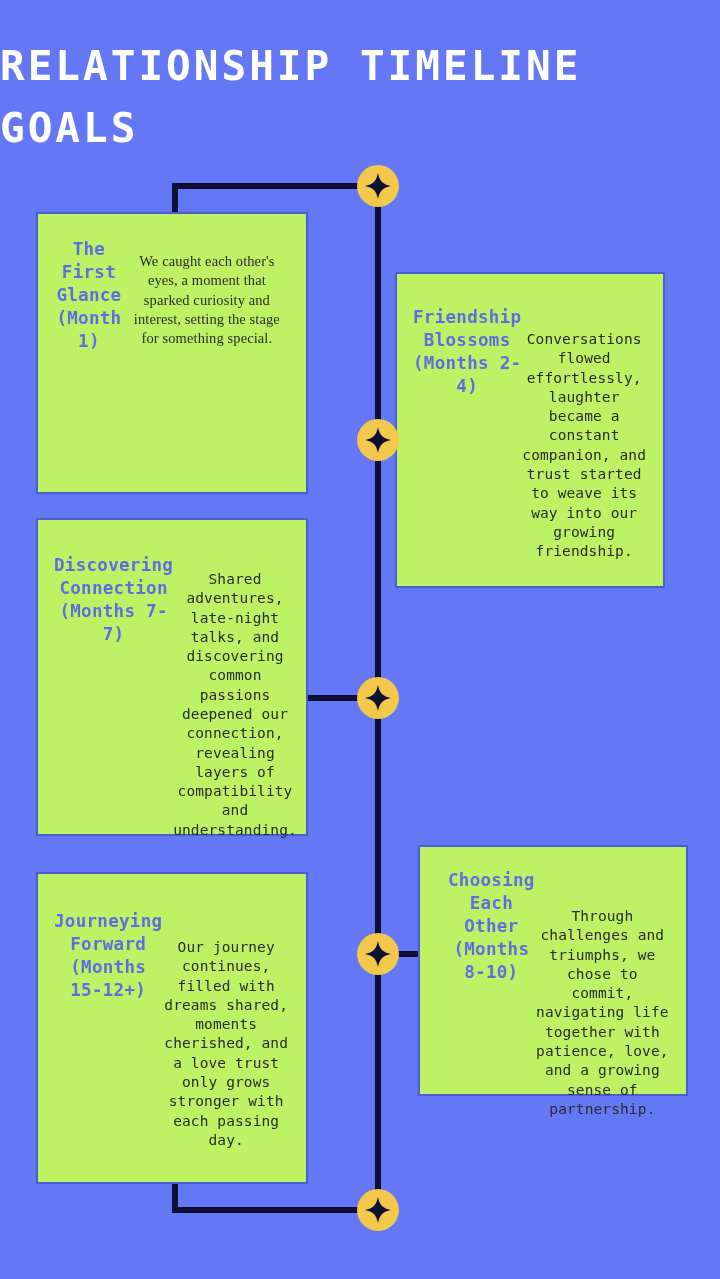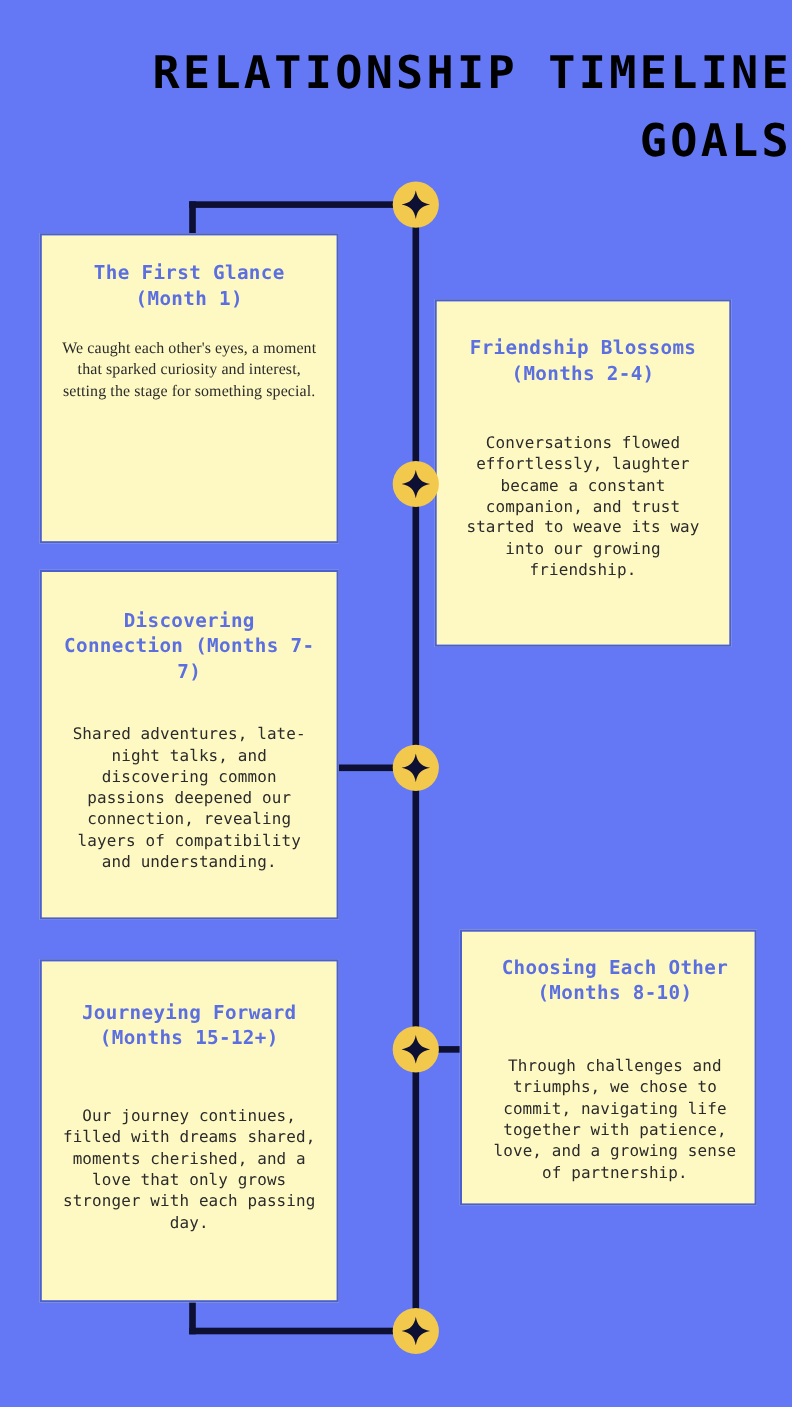--- a/index.html
+++ b/index.html
@@ -6,42 +6,42 @@
   html, body {
     width:720px; height:1279px;
     background:#6478f5;
     font-family:"DejaVu Sans Mono", monospace;
     overflow:hidden;
   }
   #root { position:relative; width:720px; height:1279px; background:#6478f5; }
 
   .title {
     position:absolute; left:0; top:36px; width:720px;
-    text-align:right;
-    color:#000000;
+    text-align:left;
+    color:#ffffff;
     font-family:"DejaVu Sans Mono", monospace;
     font-weight:bold;
     font-size:41px;
     line-height:1.5;
     letter-spacing:3px;
   }
 
   
   .line { position:absolute; background:#0d1033; }
   .line.v { width:6px; }
   .line.h { height:6px; }
 
   
   .card {
     position:absolute;
-    background:#fef9c3;
+    background:#bef264;
     border:2px solid #4a5fd0;
     padding:14px 16px;
     display:flex;
-    flex-direction:column;
+    flex-direction:row;
   }
   .card-title {
     color:#5b6fe0;
     font-family:"DejaVu Sans Mono", monospace;
     font-weight:bold;
     font-size:17.5px;
     line-height:1.32;
     text-align:center;
     letter-spacing:0.3px;
   }
@@ -110,21 +110,21 @@
     <div class="card-body">Shared adventures, late-night talks, and discovering common passions deepened our connection, revealing layers of compatibility and understanding.</div>
   </div>
 
   <div class="card sp-4" style="left:418px; top:845px; width:270px; height:251px;padding-left:28px;">
     <div class="card-title">Choosing Each Other (Months 8-10)</div>
     <div class="card-body">Through challenges and triumphs, we chose to commit, navigating life together with patience, love, and a growing sense of partnership.</div>
   </div>
 
   <div class="card sp-5" style="left:36px; top:872px; width:272px; height:312px;">
     <div class="card-title">Journeying Forward (Months 15-12+)</div>
-    <div class="card-body">Our journey continues, filled with dreams shared, moments cherished, and a love that only grows stronger with each passing day.</div>
+    <div class="card-body">Our journey continues, filled with dreams shared, moments cherished, and a love trust only grows stronger with each passing day.</div>
   </div>
 
   <div class="node" style="left:357px; top:165px;">
     <span>
       <svg width="26" height="26" viewBox="0 0 26 26" aria-hidden="true">
         <path d="M13 0 C14.6 8.2 17.8 11.4 26 13 C17.8 14.6 14.6 17.8 13 26 C11.4 17.8 8.2 14.6 0 13 C8.2 11.4 11.4 8.2 13 0 Z" fill="#0d1033"></path>
       </svg>
     </span>
   </div>
 

